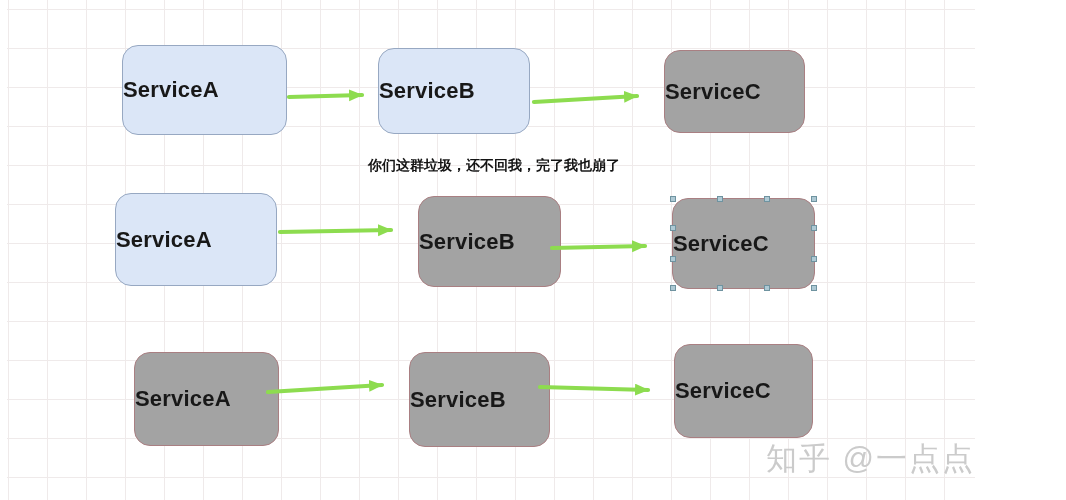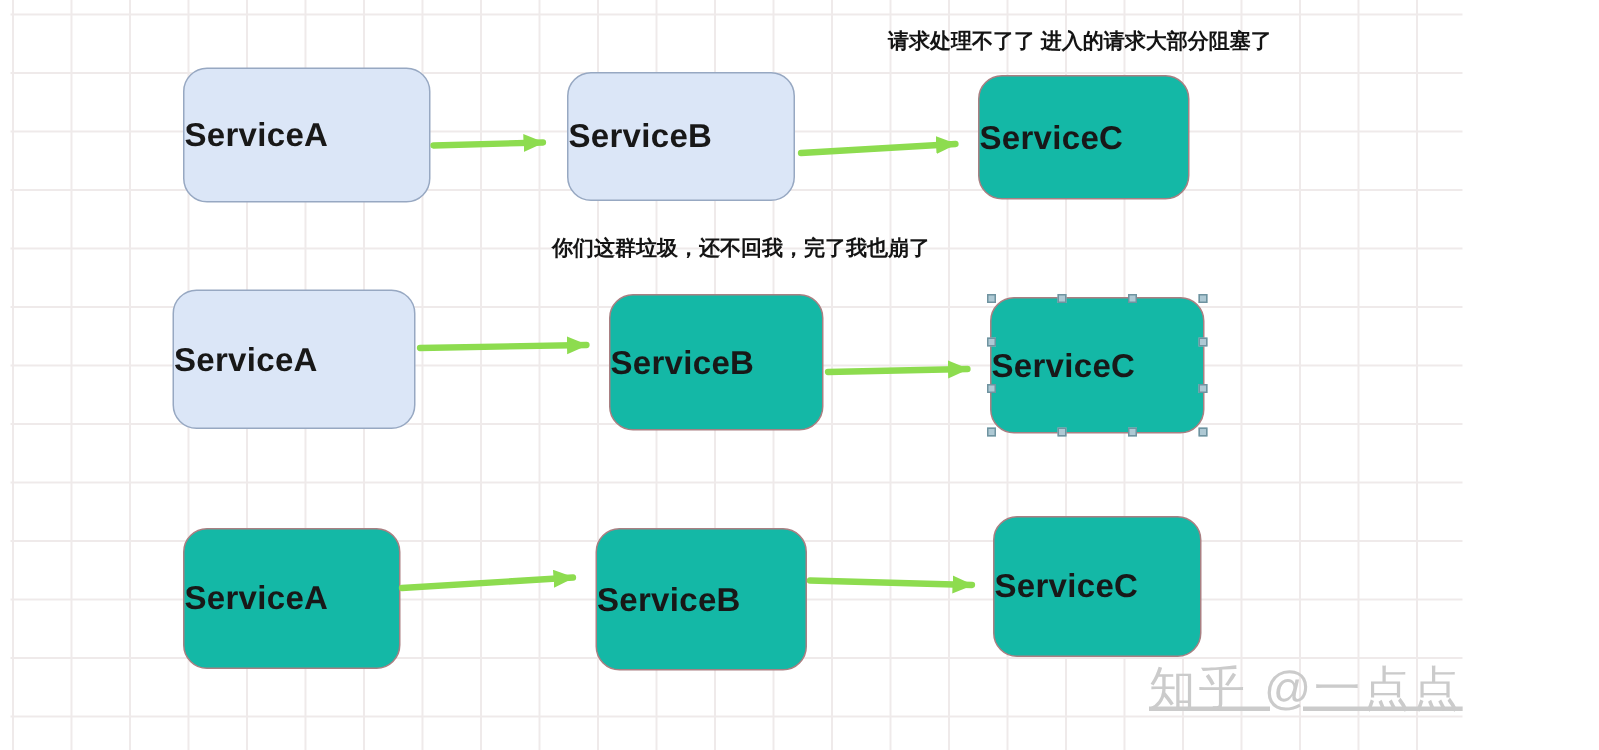--- a/index.html
+++ b/index.html
@@ -21,21 +21,21 @@
   #edge-right{left:975px;width:91px;}
   #edge-left{left:0;width:7px;}
 
   .service-box{
     position:absolute;display:flex;align-items:center;justify-content:flex-start;
     border-radius:16px;box-sizing:border-box;
     font-weight:bold;font-size:22px;color:#181818;
     letter-spacing:0.2px;
   }
   .state-normal{background:#dbe6f7;border:1.6px solid #97a8c2;}
-  .state-crashed{background:#14b8a6;border:1.6px solid #a97f82;}
+  .state-crashed{background:#a3a3a3;border:1.6px solid #a97f82;margin-left:12px;}
 
   #box-r1-a{left:122px;top:45px;width:165px;height:90px;}
   #box-r1-b{left:378px;top:48px;width:152px;height:86px;}
   #box-r1-c{left:652px;top:50px;width:141px;height:83px;}
   #box-r2-a{left:115px;top:193px;width:162px;height:93px;}
   #box-r2-b{left:406px;top:196px;width:143px;height:91px;}
   #box-r2-c{left:660px;top:198px;width:143px;height:91px;}
   #box-r3-a{left:122px;top:352px;width:145px;height:94px;}
   #box-r3-b{left:397px;top:352px;width:141px;height:95px;}
   #box-r3-c{left:662px;top:344px;width:139px;height:94px;}
@@ -51,32 +51,31 @@
   .arrow-line{stroke:#8ddc4f;stroke-width:4.2;stroke-linecap:round;}
 
   .sel-handle{
     position:absolute;width:6px;height:6px;box-sizing:border-box;
     background:#aec9d4;border:1px solid #6f93a0;
     transform:translate(-50%,-50%);
   }
 
   #watermark{
     position:absolute;left:766px;top:438px;
-    font-size:31px;color:#cbcbcb;letter-spacing:2px;white-space:nowrap;text-decoration:underline;
+    font-size:31px;color:#cbcbcb;letter-spacing:2px;white-space:nowrap;
   }
 </style>
 </head>
 <body>
 
 <div id="stage">
   <div id="canvas"></div>
   <div id="edge-left" class="edge-strip"></div>
   <div id="edge-right" class="edge-strip"></div>
 
-  <div id="caption-r1" class="caption">请求处理不了了 进入的请求大部分阻塞了</div>
   <div id="caption-r2" class="caption">你们这群垃圾，还不回我，完了我也崩了</div>
 
   <div id="box-r1-a" class="service-box state-normal">
     <span>ServiceA</span>
   </div>
   <div id="box-r1-b" class="service-box state-normal">
     <span>ServiceB</span>
   </div>
   <div id="box-r1-c" class="service-box state-crashed">
     <span>ServiceC</span>

